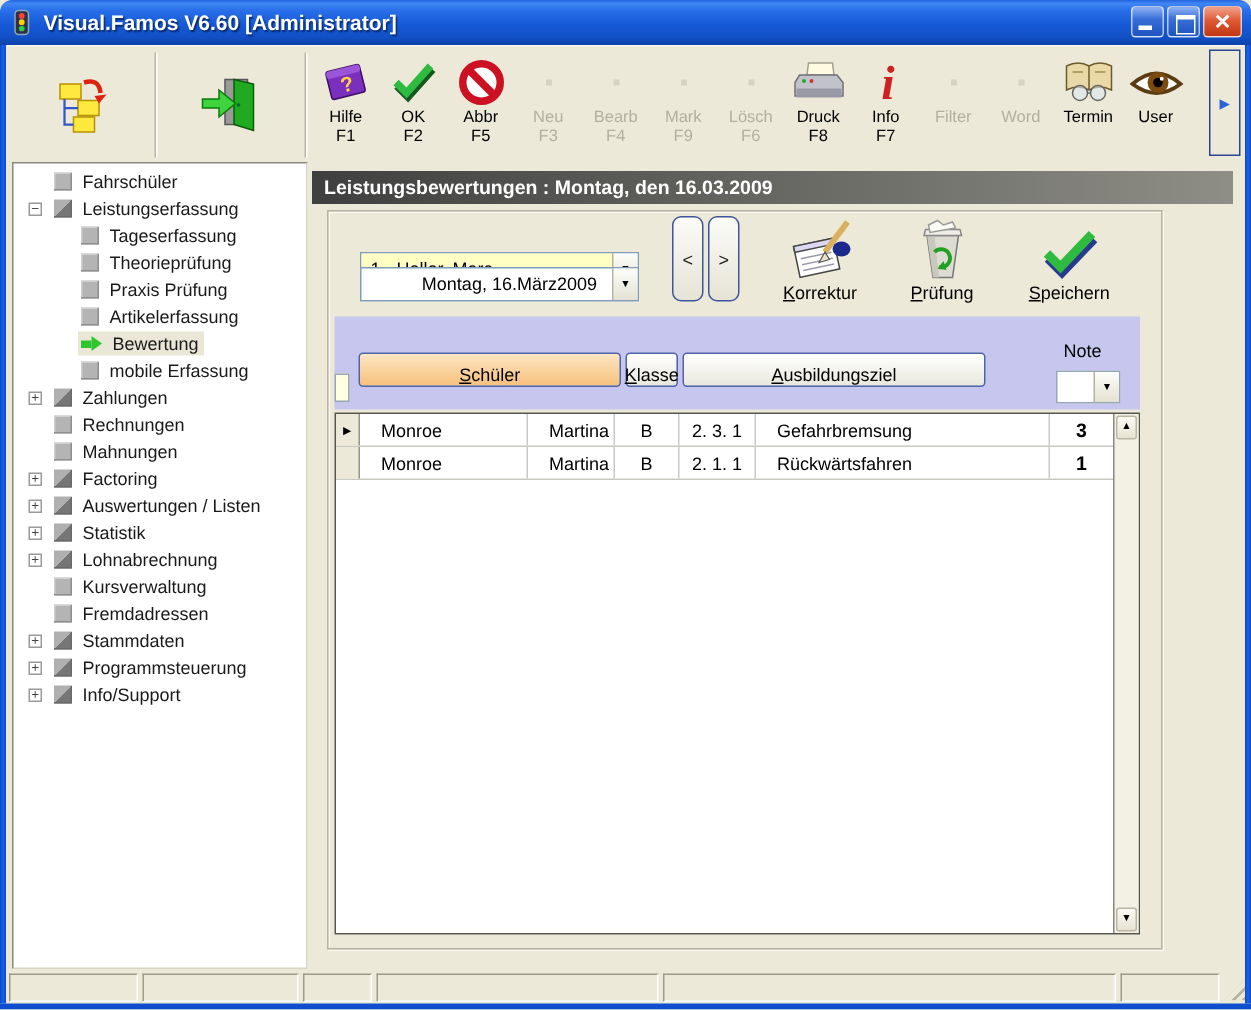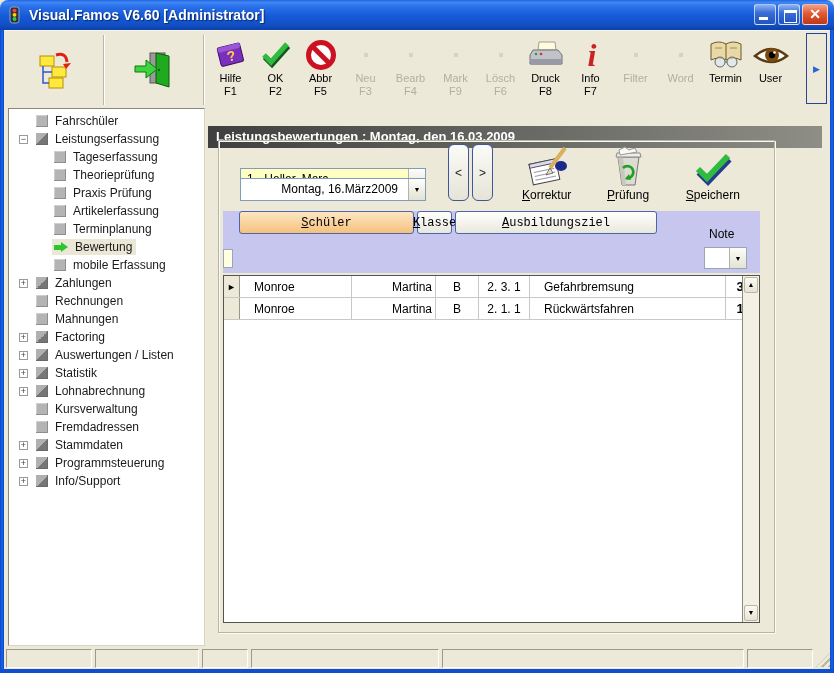--- a/index.html
+++ b/index.html
@@ -54,21 +54,21 @@
   .tree-ico { width:12px; height:12px; margin-right:7px; flex:0 0 12px; }
   .tree-item.ico-leaf .tree-ico { background:#b4b4b4; box-shadow:inset -1px -1px 0 #8e8e8e, inset 1px 1px 0 #cfcfcf; }
   .tree-item.ico-branch .tree-ico { background:linear-gradient(135deg,#b0b0b0 50%,#767676 50%); box-shadow:inset -1px -1px 0 #6a6a6a; }
   .tree-item.ico-arrow .tree-ico { position:relative; background:none; width:14px; flex:0 0 14px; }
   .tree-item.ico-arrow .tree-ico::before { content:""; position:absolute; left:0; top:4px; width:7px; height:5px; background:#2ec52e; }
   .tree-item.ico-arrow .tree-ico::after { content:""; position:absolute; left:7px; top:1px;
     border-left:7px solid #2ec52e; border-top:5px solid transparent; border-bottom:5px solid transparent; }
 
   
   #content { position:absolute; left:207px; top:108px; width:619px; height:539px; background:#ece9d8; }
-  #content-header { position:absolute; left:1px; top:18px; width:614px; height:22px;
+  #content-header { position:absolute; left:1px; top:6px; width:614px; height:22px;
     background:linear-gradient(90deg,#3f3f3f,#8e8e86); color:#fff; font-weight:bold; font-size:13px;
     line-height:22px; padding-left:8px; }
   #groupbox { position:absolute; left:11px; top:32px; width:557px; height:493px;
     border:1px solid #b7b4a4; box-shadow:inset 1px 1px 0 #fbfaf4, 1px 1px 0 #fbfaf4; }
 
   .combo { position:absolute; display:flex; border:1px solid #7f9db9; background:#fff; }
   #student-combo { left:21px; top:7px; width:186px; height:22px;margin-top:20px; }
   #student-combo .combo-text { background:#ffffc4; }
   #date-combo { left:21px; top:37px; width:186px; height:23px; }
   .combo-text { flex:1; font-size:12px; line-height:20px; padding:0 6px; color:#000; overflow:hidden; white-space:nowrap; }
@@ -82,41 +82,41 @@
   #nav-prev { left:229px; } #nav-next { left:253px; }
 
   #actions { position:absolute; left:287px; top:2px; width:251px; height:60px; display:flex; }
   .action { height:60px; display:flex; flex-direction:column; align-items:center; }
   .action:nth-child(1){width:83px;} .action:nth-child(2){width:83px;} .action:nth-child(3){width:90px;}
   .action-ico { height:45px; display:flex; align-items:flex-end; justify-content:center; }
   .action-label { font-size:12px; color:#000; display:block; }
   .action-label::first-letter { text-decoration:underline; }
 
   #filter-panel { position:absolute; left:4px; top:70px; width:537px; height:62px; background:#c6c6ef; }
-  .f-btn { position:absolute; top:0; height:23px; border:1px solid #4c66a8; border-radius:3px;
-    background:linear-gradient(180deg,#ffffff,#e9e8dd); font-size:12px; display:flex; align-items:center; justify-content:center;font-family:Liberation Mono, monospace; }
+  .f-btn { position:absolute; top:24px; height:23px; border:1px solid #4c66a8; border-radius:3px;
+    background:linear-gradient(180deg,#ffffff,#e9e8dd); font-size:12px; display:flex; align-items:flex-end; justify-content:center; }
   .f-btn-label { display:block; } .f-btn-label::first-letter { text-decoration:underline; }
   .f-btn:nth-child(1){ left:16px; width:175px; }
   .f-btn.highlight { background:linear-gradient(180deg,#fde6c4,#f6c17c); }
   .f-btn:nth-child(2){ left:194px; width:35px; }
   .f-btn:nth-child(3){ left:232px; width:202px; }
   #note-label { position:absolute; left:486px; top:16px; font-size:12px; color:#000; }
   .f-input { position:absolute; top:38px; height:19px; background:#ffffe2; border:1px solid #9aa5b8; font-size:12px; padding:0 4px; }
   .f-input:nth-child(1){ left:16px; width:175px; }
   .f-input:nth-child(2){ left:194px; width:35px; }
   .f-input:nth-child(3){ left:232px; width:247px; }
   #note-combo { left:481px; top:36px; width:43px; height:22px; border-color:#9aa5b8; }
 
   #grid { position:absolute; left:4px; top:134px; width:537px; height:348px; background:#fff; border:1px solid #55554c; }
   #grid-rows { position:absolute; left:0; top:0; right:17px; bottom:0; background:#fff; }
   .grid-row { height:22px; display:flex; border-bottom:1px solid #c9c9c3; font-size:12px; color:#000; }
   .gcell { border-right:1px solid #c9c9c3; display:flex; align-items:center; padding:0 14px; overflow:hidden; white-space:nowrap; }
   .cell-marker { flex:0 0 16px; background:#ece9d8; border-right:1px solid #97958a; justify-content:center; font-size:9px; padding:0; }
   .cell-last { flex:0 0 112px; }
-  .cell-first { flex:0 0 58px;margin-left:26px; }
+  .cell-first { flex:0 0 58px; }
   .cell-klasse { flex:0 0 43px; justify-content:center; }
   .cell-nr { flex:0 0 51px; justify-content:center; }
   .cell-ziel { flex:0 0 196px; }
   .cell-note { flex:1; justify-content:center; font-weight:bold; font-size:13px; border-right:none; }
   #grid-scroll { position:absolute; right:0; top:0; bottom:0; width:17px; background:#f3f1e4; border-left:1px solid #8a887c; }
   .scroll-btn { position:absolute; left:1px; width:14px; height:16px; border:1px solid #b9b6a6; border-radius:2px;
     background:linear-gradient(180deg,#fbfaf4,#e6e3d2); font-size:7px; color:#000; text-align:center; line-height:14px; }
   #scroll-up { top:1px; } #scroll-down { bottom:1px; }
 
   
@@ -333,27 +333,20 @@
         <span class="tree-wrap">
           <span class="tree-ico"></span>
           <span class="tree-label">Praxis Prüfung</span>
         </span>
       </div>
       <div class="tree-item lv2 exp-none ico-leaf">
         <span class="tree-exp"></span>
         <span class="tree-wrap">
           <span class="tree-ico"></span>
           <span class="tree-label">Artikelerfassung</span>
-        </span>
-      </div>
-      <div class="tree-item lv2 exp-none ico-leaf">
-        <span class="tree-exp"></span>
-        <span class="tree-wrap">
-          <span class="tree-ico"></span>
-          <span class="tree-label">Terminplanung</span>
         </span>
       </div>
       <div class="tree-item selected lv2 exp-none ico-arrow">
         <span class="tree-exp"></span>
         <span class="tree-wrap">
           <span class="tree-ico"></span>
           <span class="tree-label">Bewertung</span>
         </span>
       </div>
       <div class="tree-item lv2 exp-none ico-leaf">

